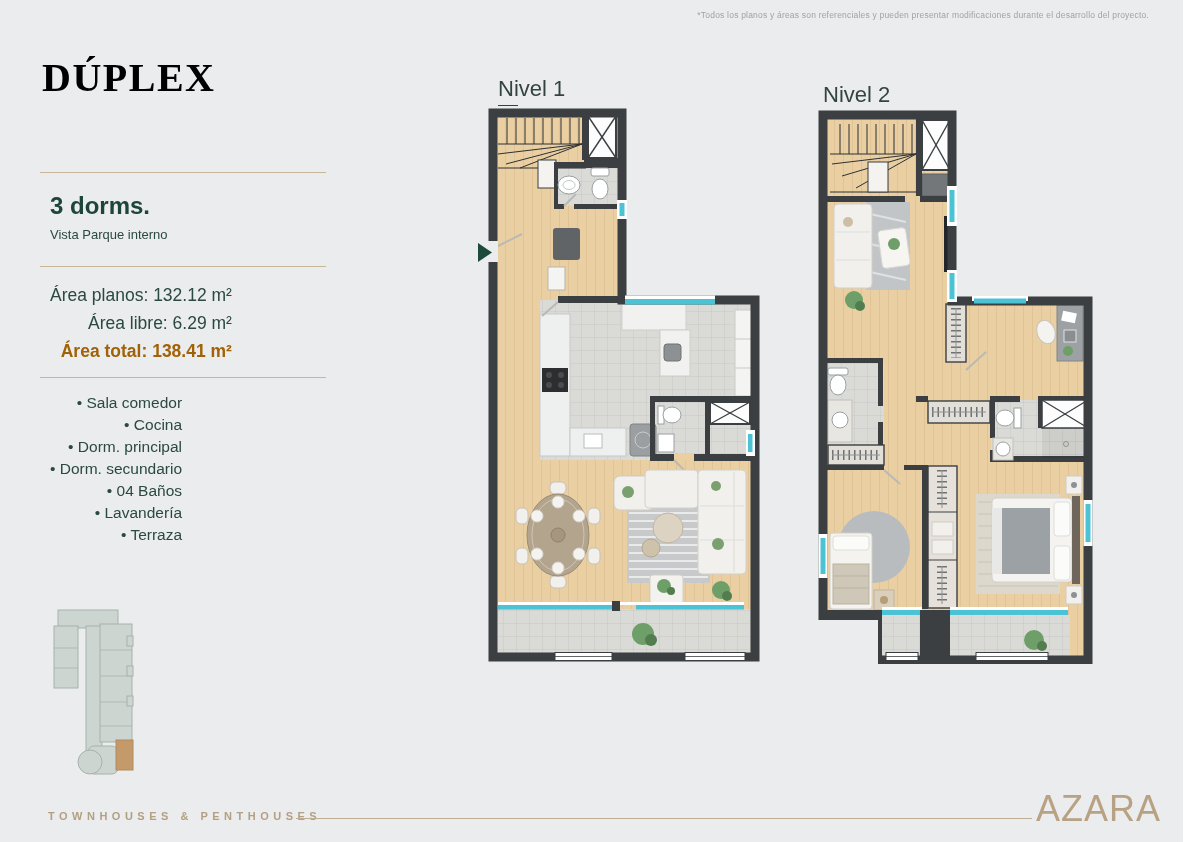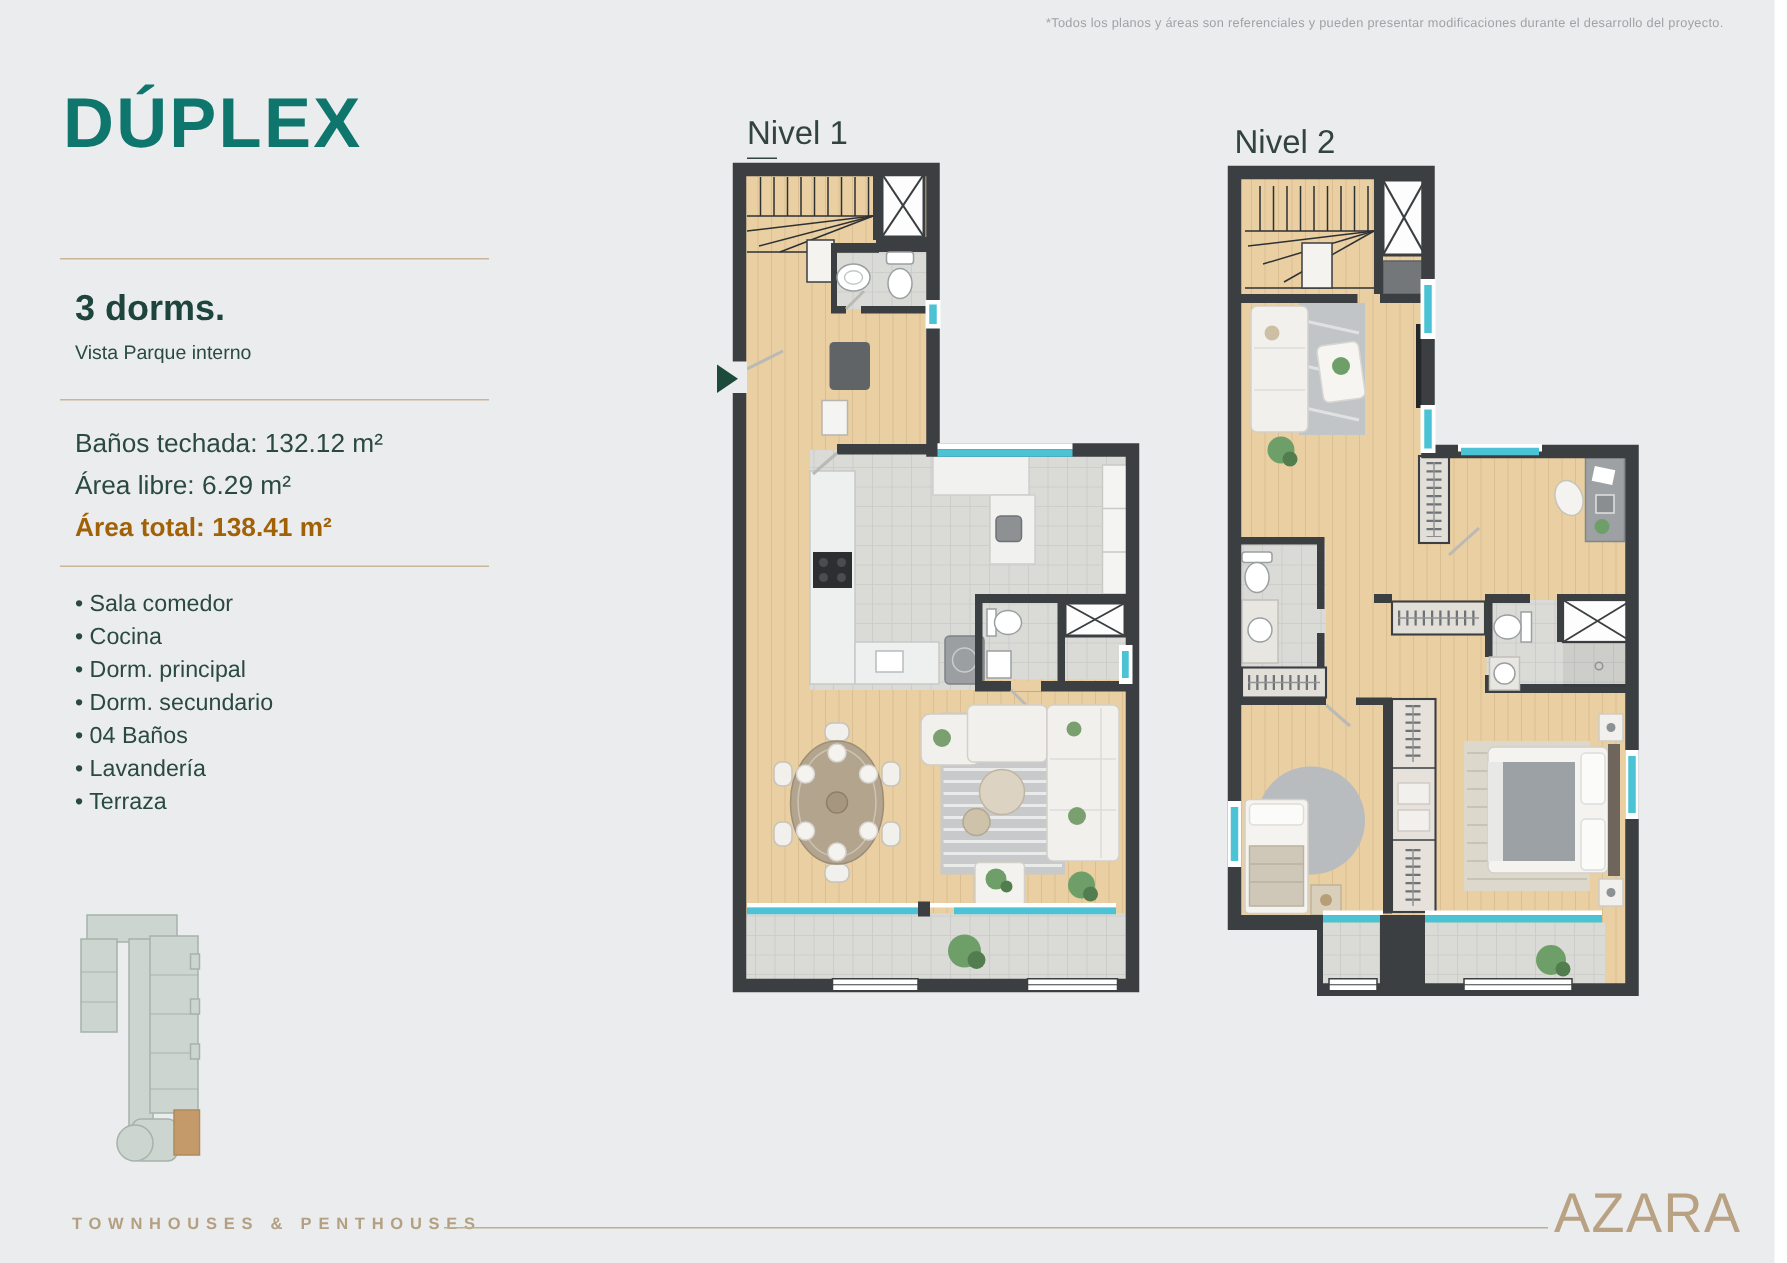--- a/index.html
+++ b/index.html
@@ -1,20 +1,20 @@
 <!DOCTYPE html>
 <html><head>
 <meta charset="utf-8">
 <style>
   html,body{margin:0;padding:0;background:#ffffff;}
   .page{position:relative;width:1183px;height:842px;background:#ebeced;overflow:hidden;
-        font-family:"Liberation Sans",sans-serif;color:#2a4a40;}
+        font-family:"Liberation Sans",sans-serif;color:#2a4a40;text-align:right;}
   .disclaimer{position:absolute;top:10px;right:34px;font-size:8.5px;color:#a2a2a6;letter-spacing:.2px;}
-  .title{position:absolute;left:42px;top:58px;font-family:Liberation Sans, sans-serif;font-weight:600;
-         font-size:47px;line-height:1.02;color:#0f766e;letter-spacing:1.5px;white-space:pre-line;}
+  .title{position:absolute;left:42px;top:58px;font-family:Liberation Serif, serif;font-weight:600;
+         font-size:40px;line-height:1.02;color:#000000;letter-spacing:1.5px;white-space:pre-line;}
   .divider{position:absolute;left:40px;width:286px;border-top:1px solid #c9b698;height:0;}
   .dorms{position:absolute;left:50px;top:192px;font-size:24px;font-weight:bold;color:#1d453b;}
   .vista{position:absolute;left:50px;top:227px;font-size:13px;color:#2a4a40;}
   .areas{position:absolute;left:50px;top:281px;font-size:17.5px;line-height:28px;color:#2a4a40;}
   .areas .row.total{font-weight:bold;color:#a16207;}
   .features{position:absolute;left:50px;top:392px;margin:0;padding:0;list-style:none;
             font-size:15.5px;line-height:22px;color:#2a4a40;}
   .features li::before{content:"• ";}
   .keymap{position:absolute;left:44px;top:596px;}
   .nivel-label{position:absolute;font-size:22px;color:#33443f;}
@@ -40,21 +40,21 @@
   <div class="title"><span>DÚPLEX</span><br></div>
 
   <div class="divider" id="div1" style="top:172px"></div>
 
   <div class="dorms">3 dorms.</div>
   <div class="vista">Vista Parque interno</div>
 
   <div class="divider" id="div2" style="top:266px"></div>
 
   <div class="areas">
-    <div class="row"><span>Baños techada:</span> <span>132.12 m²</span></div>
+    <div class="row"><span>Área planos:</span> <span>132.12 m²</span></div>
     <div class="row"><span>Área libre:</span> <span>6.29 m²</span></div>
     <div class="row total"><span>Área total:</span> <span>138.41 m²</span></div>
   </div>
 
   <div class="divider" id="div3" style="top:377px"></div>
 
   <ul class="features">
     <li>Sala comedor</li>
     <li>Cocina</li>
     <li>Dorm. principal</li>

